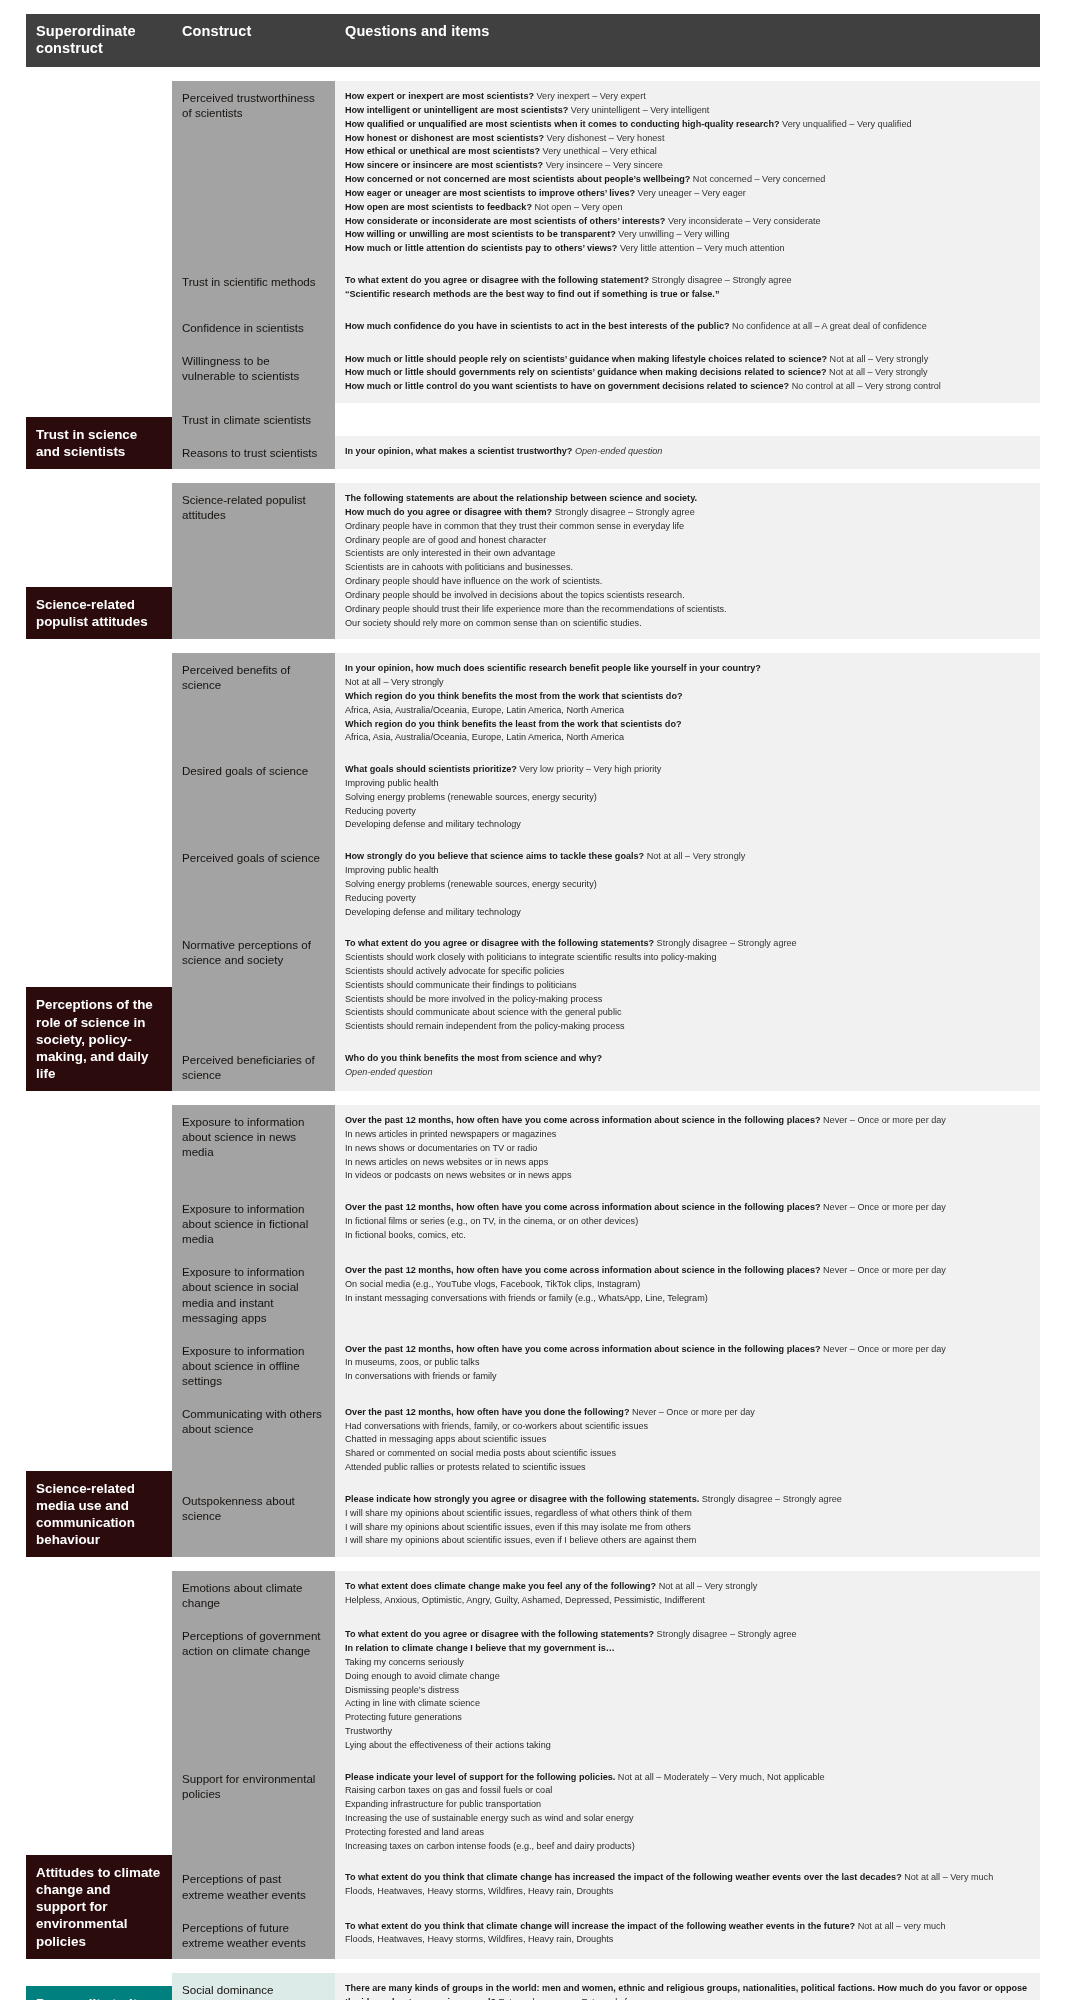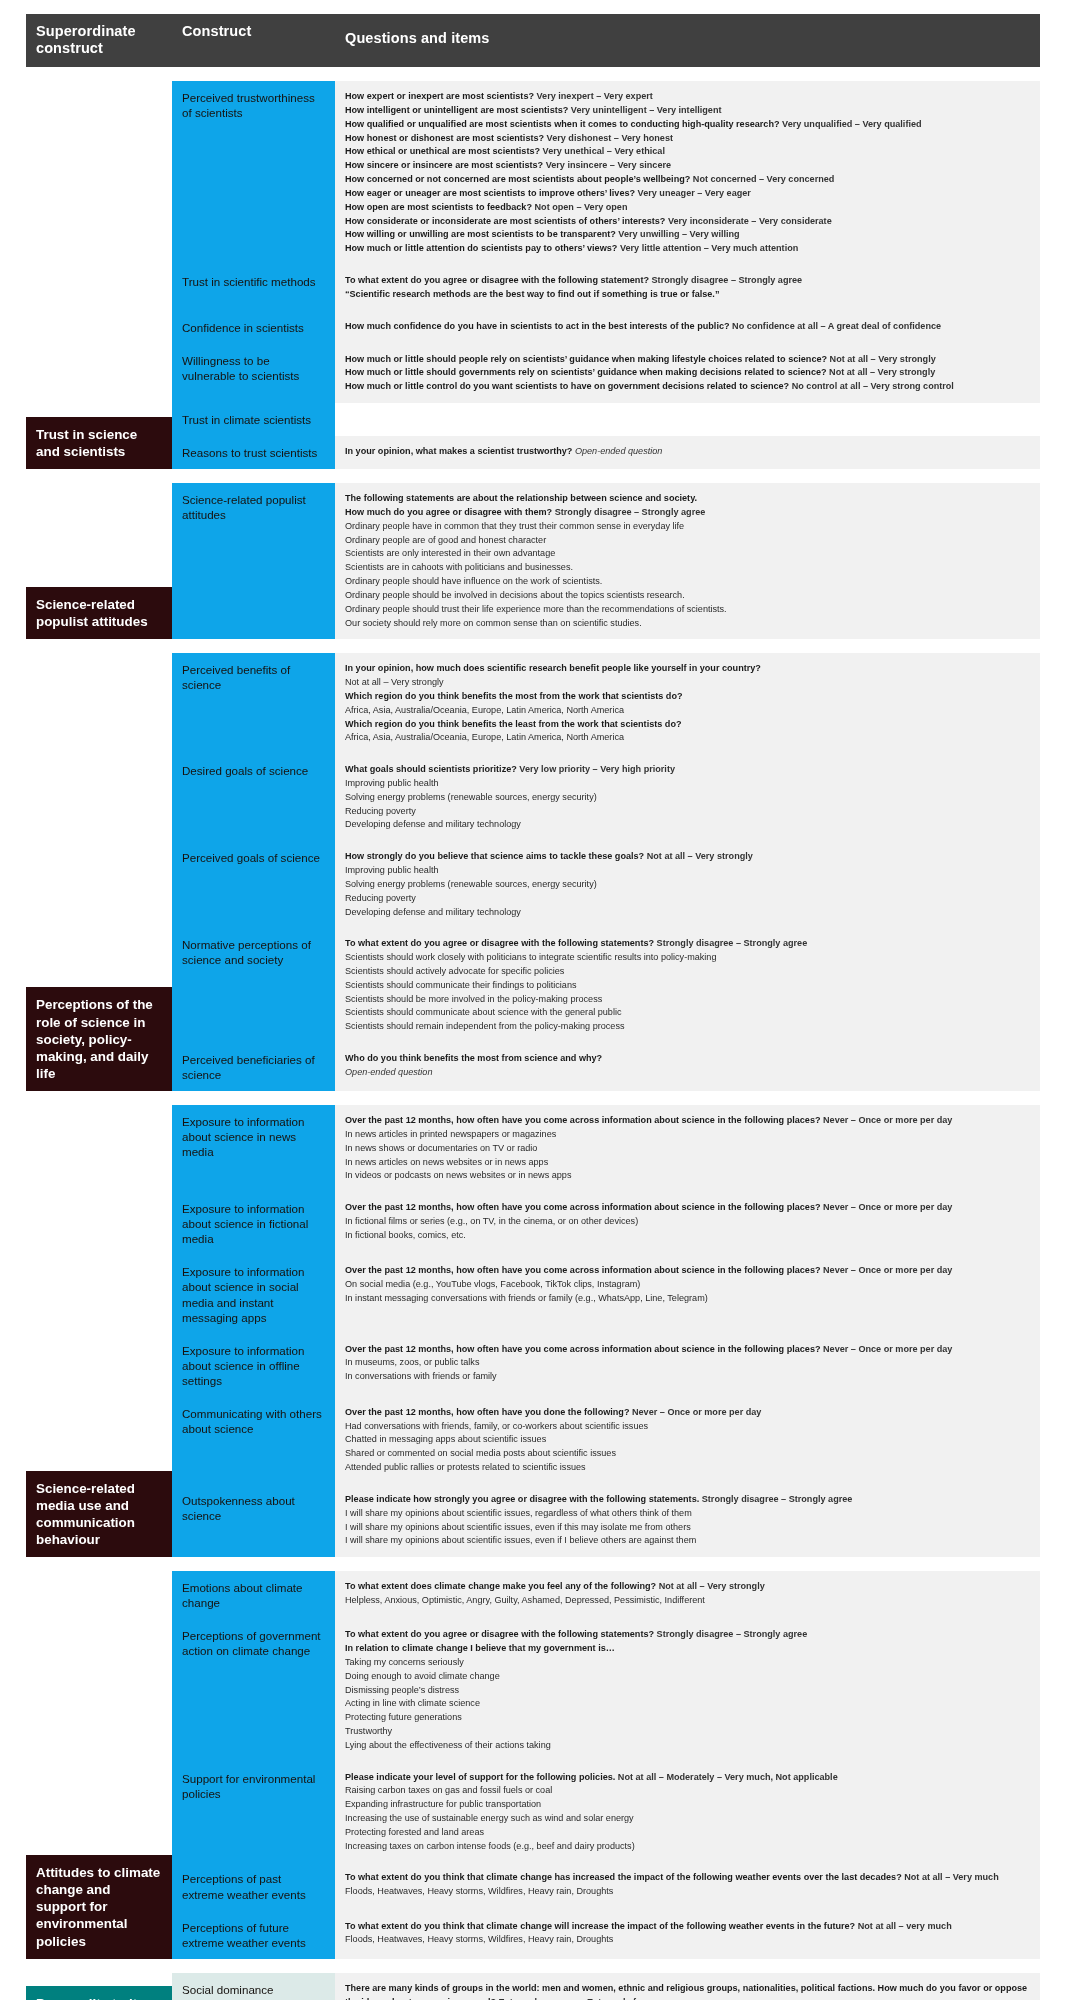--- a/index.html
+++ b/index.html
@@ -19,21 +19,21 @@
 
   
   .thead{
     display:flex;
     background:#404040;
     color:#ffffff;
     margin-bottom:14px;
   }
   .thead .c1{width:146px;flex:0 0 146px;}
   .thead .c2{width:163px;flex:0 0 163px;}
-  .thead .c3{flex:1 1 auto;margin-top:7px;}
+  .thead .c3{flex:1 1 auto;}
   .thead > div{
     padding:9px 10px 10px 10px;
     box-sizing:border-box;
     font-size:14.5px;
     font-weight:bold;
     line-height:1.18;
     letter-spacing:.1px;
   }
 
   
@@ -73,28 +73,28 @@
   .items{
     flex:1 1 auto;
     box-sizing:border-box;
     background:#f1f1f1;
     padding:9px 10px 9px 10px;
     font-size:9.1px;
     line-height:1.52;
     color:#1a1a1a;
   }
   .items .q{font-weight:bold;}
-  .items .scale{font-weight:bold;color:#333;}
+  .items .scale{font-weight:normal;color:#333;}
   .items .it{font-weight:normal;color:#2a2a2a;}
   .items .em{font-style:italic;color:#333;}
   .items p{margin:0;}
 
   
   .theme-maroon .cat{background:#2c0b0d;}
-  .theme-maroon .construct{background:#0ea5e9;}
+  .theme-maroon .construct{background:#a3a3a3;}
   
   .theme-teal .cat{background:#00807f;}
   .theme-teal .construct{background:#dceae8;}
 </style>
 </head>
 <body>
 
 <div class="figure">
 
   <div class="thead">

